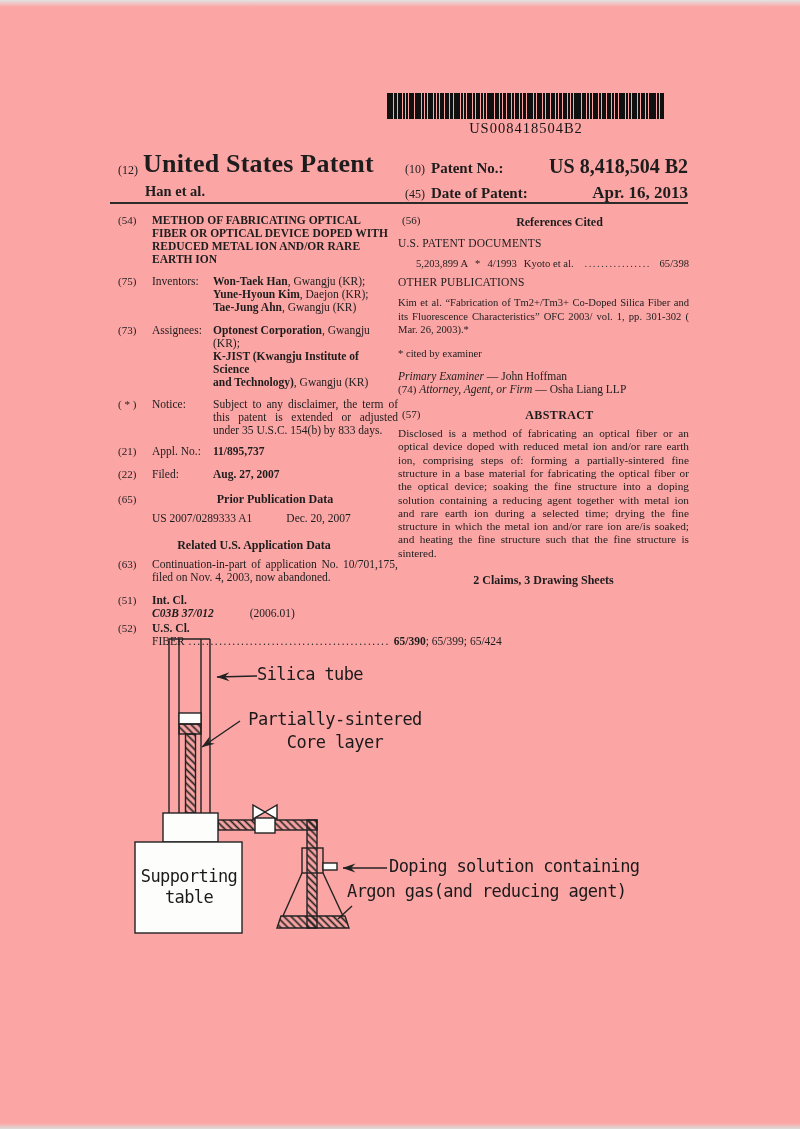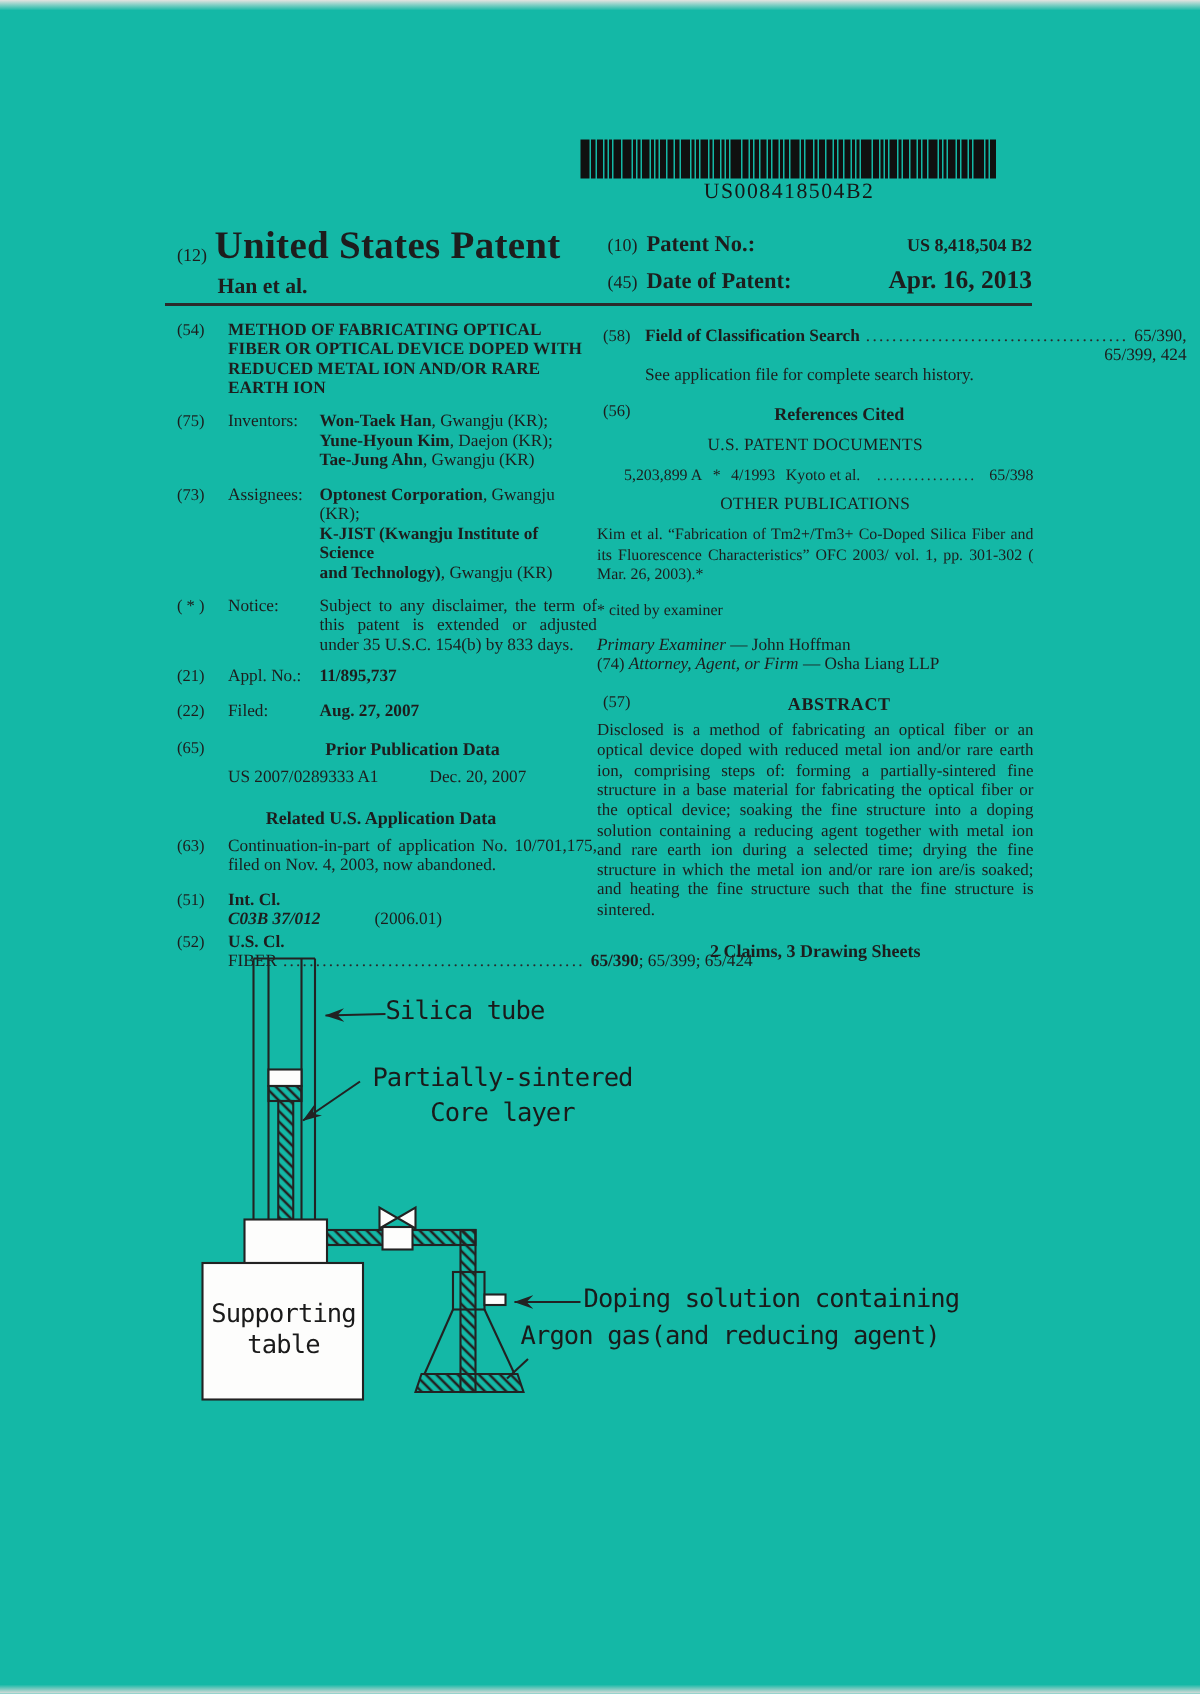--- a/index.html
+++ b/index.html
@@ -1,52 +1,52 @@
 <!DOCTYPE html>
 <html><head>
 <meta charset="utf-8">
 <style>
   html,body{margin:0;padding:0;background:#e9e9e7;}
-  .page{position:relative;width:800px;height:1129px;background:#14b8a6;overflow:hidden;
+  .page{position:relative;width:800px;height:1129px;background:#fca5a5;overflow:hidden;
         font-family:"Liberation Serif",serif;color:#1d1d1d;}
   .scan-edge-top{position:absolute;left:0;top:0;width:800px;height:7px;
         background:linear-gradient(#e3e3e0,rgba(255,255,255,0));}
   .scan-edge-bottom{position:absolute;left:0;bottom:0;width:800px;height:6px;
         background:linear-gradient(rgba(255,255,255,0),#dcdcda);}
   
   .barcode{position:absolute;left:387px;top:93px;width:278px;height:26px;display:flex;align-items:stretch;}
   .barcode .bar{background:#101010;margin-right:1px;}
   .barcode-text{position:absolute;left:387px;top:120px;width:278px;text-align:center;
         font-size:14.5px;letter-spacing:1px;color:#161616;}
   
   .hdr-num{font-size:12px;}
   .kind-num{position:absolute;left:118px;top:163px;}
   .doc-type{position:absolute;left:143px;top:149px;font-size:26px;font-weight:bold;letter-spacing:.2px;}
   .party{position:absolute;left:145px;top:183px;font-size:14.5px;font-weight:bold;}
   .hdr-right{position:absolute;left:405px;top:155px;width:283px;}
   .hdr-row{display:flex;align-items:baseline;margin-bottom:5px;}
   .hdr-row .hdr-num{margin-right:6px;}
   .hdr-label{font-size:15px;font-weight:bold;}
   .hdr-val{margin-left:auto;font-weight:bold;}
-  .patent-no-val{font-size:12px;}
+  .patent-no-val{font-size:20px;}
   .date-val{font-size:17px;}
   .rule{position:absolute;left:110px;top:202px;width:578px;height:2px;background:#2b2b2b;}
   
   .col{position:absolute;top:214px;font-size:11.5px;line-height:13px;}
   .col-left{left:110px;width:288px;}
   .col-right{left:398px;width:291px;}
   .item{display:grid;grid-template-columns:42px 1fr;margin-bottom:9px;}
   .item.labeled{grid-template-columns:42px 61px 1fr;}
   .col-right .item{grid-template-columns:32px 1fr;}
   .num{font-size:11px;padding-left:8px;white-space:nowrap;}
   .col-right .num{padding-left:4px;}
   b{font-weight:bold;}
   .it{font-style:italic;}
   .heading{font-weight:bold;font-size:12px;text-align:center;margin-bottom:6px;}
-  .subheading{font-size:11.5px;text-align:center;margin:8px 0 7px 0;letter-spacing:.2px;}
+  .subheading{font-size:11.5px;text-align:left;margin:8px 0 7px 0;letter-spacing:.2px;}
   .flexline{display:flex;align-items:baseline;white-space:nowrap;}
   .dotfill{flex:1;overflow:hidden;white-space:nowrap;letter-spacing:1.5px;margin:0 4px;color:#2a2a2a;}
   .justify{text-align:justify;}
   .small{font-size:10.6px;line-height:13.4px;}
   .mb4{margin-bottom:4px;}.mb6{margin-bottom:6px;}.mb8{margin-bottom:8px;}
   .mb10{margin-bottom:10px;}.mb12{margin-bottom:12px;}
   .pubrow{display:flex;gap:34px;margin:3px 0 10px 0;}
   .claims{font-weight:bold;font-size:12px;text-align:center;margin-top:14px;}
   
   .figure{position:absolute;left:100px;top:630px;width:620px;height:335px;
@@ -230,32 +230,20 @@
         <div class="flexline">
           <span>FIBER</span>
           <span class="dotfill">..............................................</span>
           <span><b>65/390</b><span>; 65/399; 65/424</span></span>
         </div>
       </div>
     </div>
   </div>
 
   <div class="col col-right">
-    <div class="item" style="margin-top:4px;margin-bottom:11px;">
-      <span class="num">(58)</span>
-      <div>
-        <div class="flexline">
-          <b>Field of Classification Search</b>
-          <span class="dotfill">........................................</span>
-          <span>65/390,</span>
-        </div>
-        <div style="text-align:right;">65/399, 424</div>
-        <div>See application file for complete search history.</div>
-      </div>
-    </div>
 
     <div class="item" style="margin-bottom:6px;">
       <span class="num">(56)</span>
       <div class="heading" style="margin:2px 0 0 0;">References Cited</div>
     </div>
 
     <div class="subheading">U.S. PATENT DOCUMENTS</div>
 
     <div class="flexline small" style="padding-left:18px;margin-bottom:6px;gap:7px;">
       <span>5,203,899 A</span>

